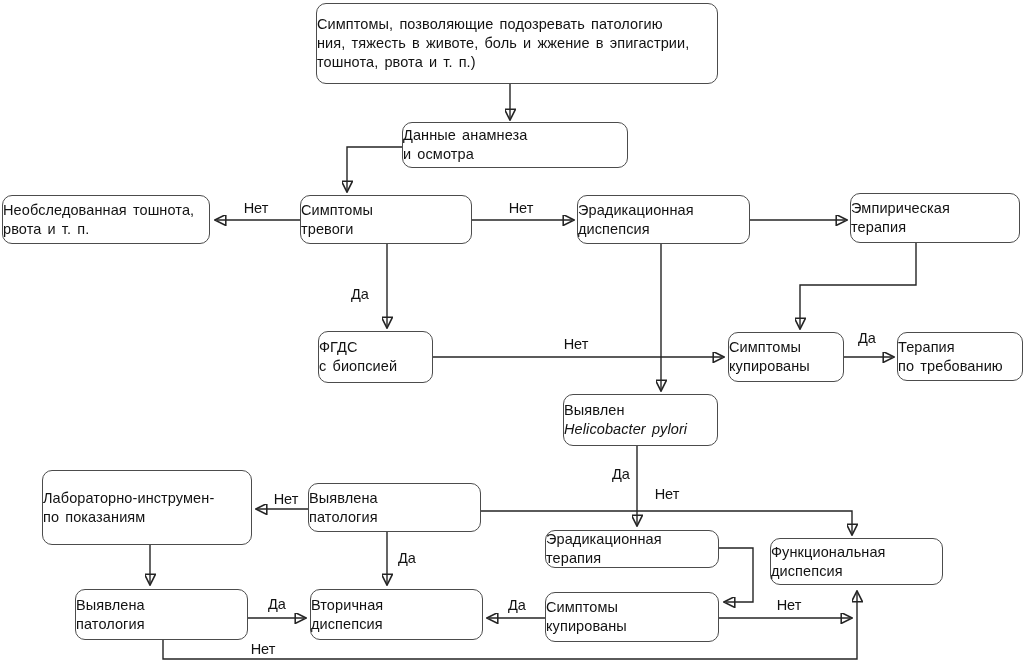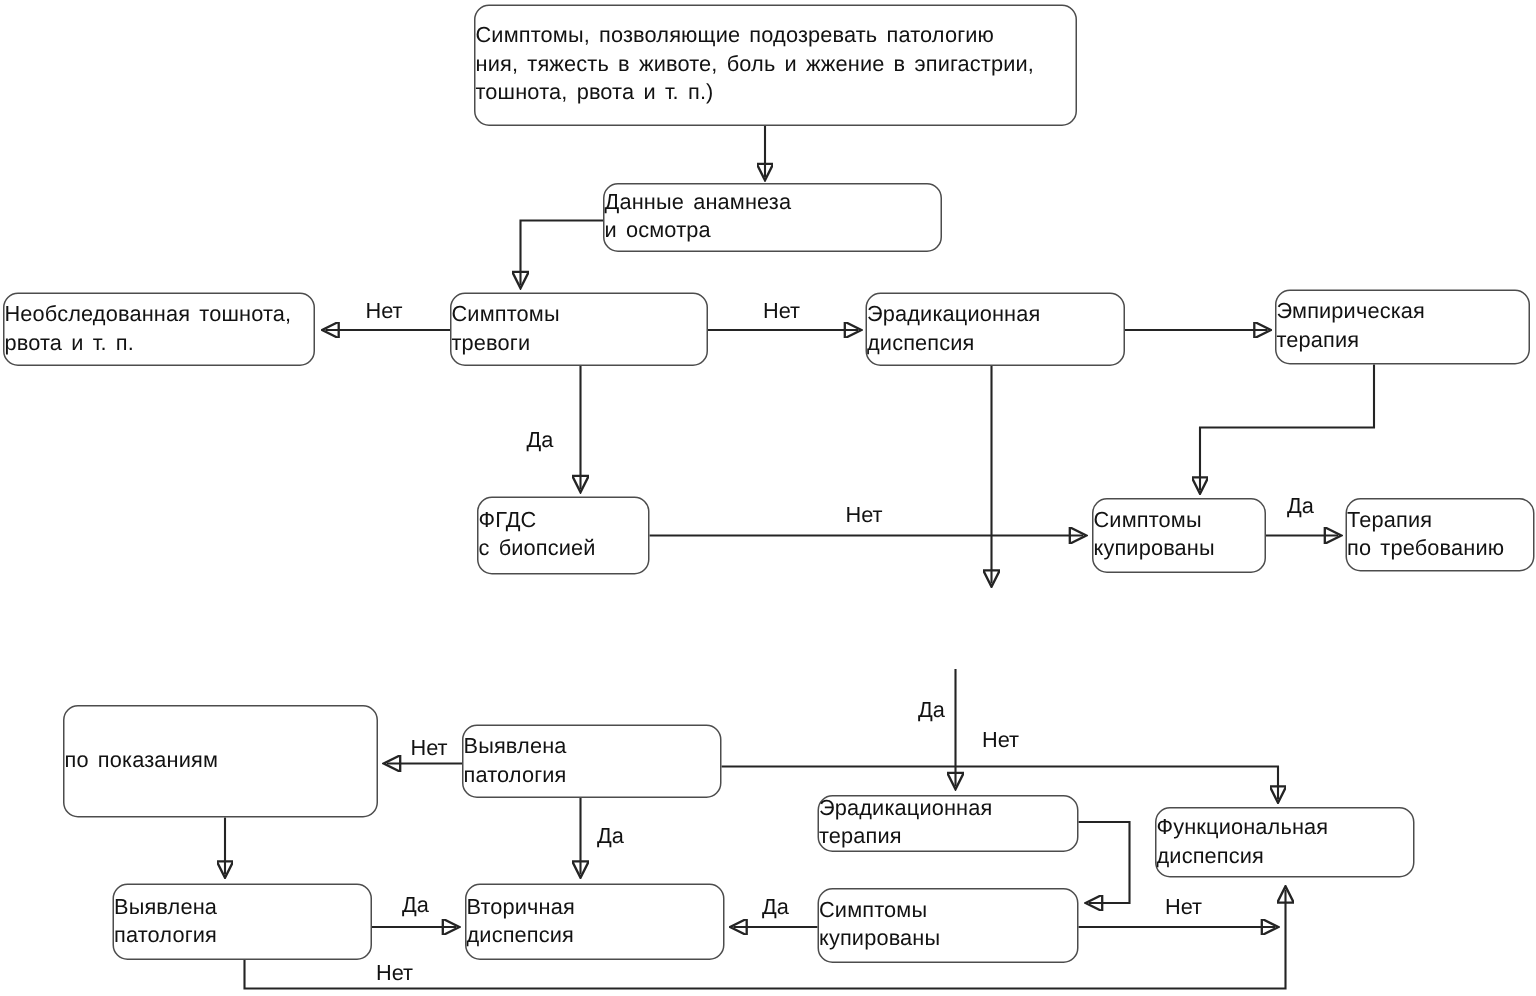--- a/index.html
+++ b/index.html
@@ -112,22 +112,27 @@
   <div class="node" style="left:728px;top:332px;width:116px;height:50px">
       <div>Симптомы</div>
       <div>купированы</div>
     </div>
 
   <div class="node" style="left:897px;top:332px;width:126px;height:49px">
       <div>Терапия</div>
       <div>по требованию</div>
     </div>
 
+  <div class="node node-hp" style="left:563px;top:394px;width:155px;height:52px">
+      <div>Выявлен</div>
+      <div>Helicobacter pylori</div>
+    </div>
 
   <div class="node" style="left:42px;top:470px;width:210px;height:75px">
+      <div>Лабораторно-инструмен-</div>
       <div>по показаниям</div>
     </div>
 
   <div class="node" style="left:308px;top:483px;width:173px;height:49px">
       <div>Выявлена</div>
       <div>патология</div>
     </div>
 
   <div class="node" style="left:545px;top:530px;width:174px;height:38px">
       <div>Эрадикационная</div>

